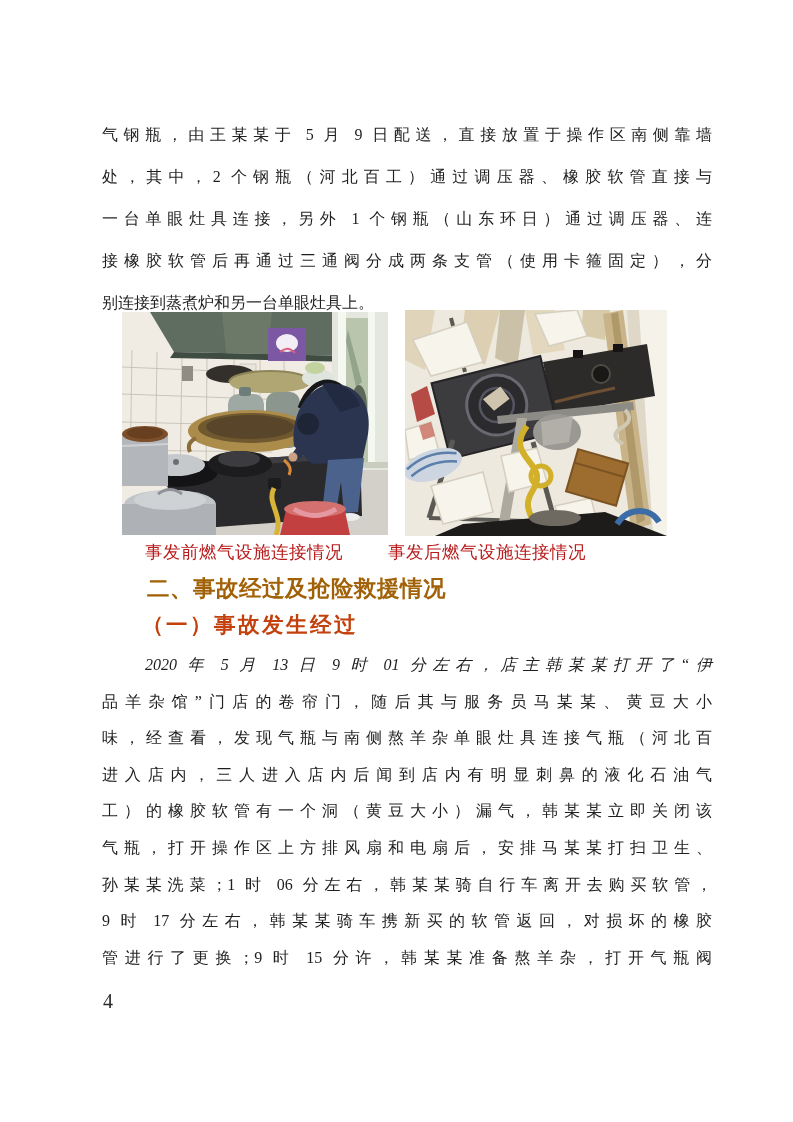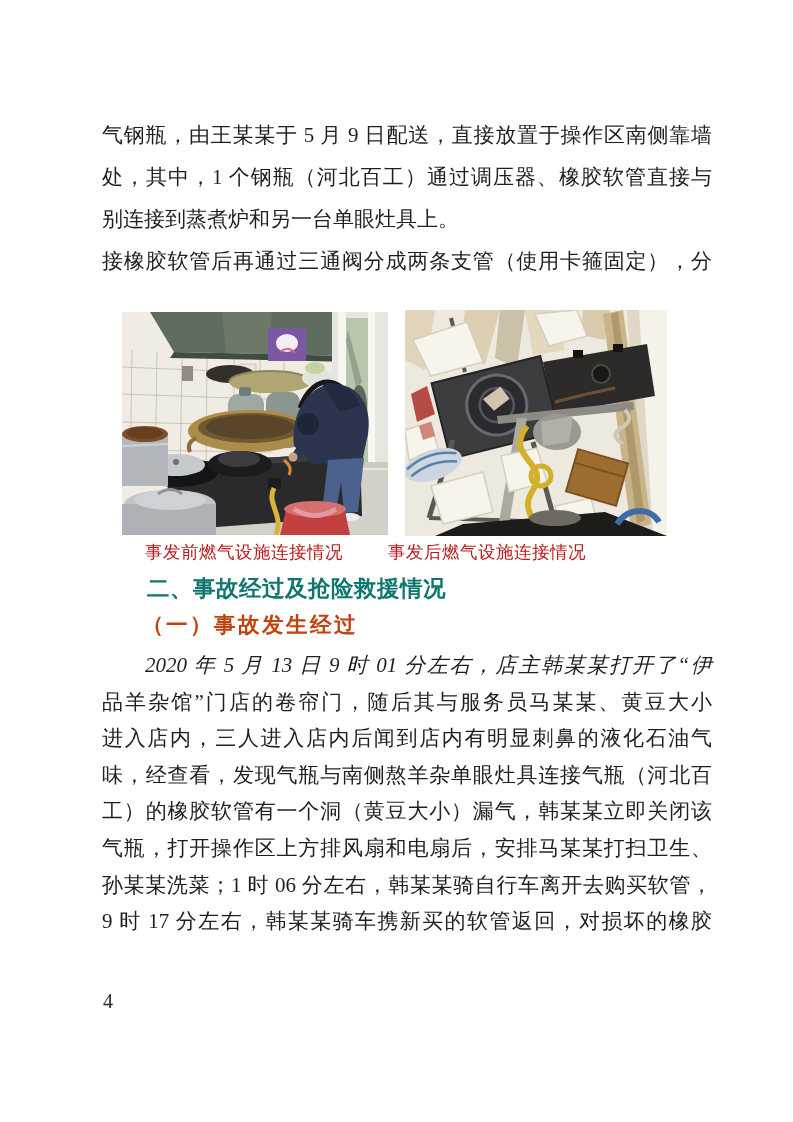--- a/index.html
+++ b/index.html
@@ -1,56 +1,57 @@
 <!DOCTYPE html>
 <html><head>
 <meta charset="utf-8">
 <style>
   html,body{margin:0;padding:0;}
   body{
     width:793px;height:1122px;background:#ffffff;position:relative;overflow:hidden;
     font-family:"Liberation Serif","DejaVu Serif",serif;color:#1f1f1f;
   }
   .page{position:absolute;inset:0;}
-  .para{position:absolute;left:102px;width:610px;font-size:21px;}
+  .para{position:absolute;left:102px;width:610px;font-size:16px;}
   .para1{top:114px;line-height:42px;}
   .para2{top:647px;line-height:36.6px;}
   .pline{text-align:justify;text-align-last:justify;white-space:nowrap;}
   .pline.last{text-align-last:left;}
   .pline.indent{text-indent:43px;font-style:italic;}
   .photo{position:absolute;overflow:hidden;background:#e8e4dc;}
   .photo-left{left:122px;top:312px;width:266px;height:223px;}
   .photo-right{left:405px;top:310px;width:262px;height:226px;}
   .caption{position:absolute;top:540px;font-size:17.5px;letter-spacing:0.5px;color:#b91c1c;}
   .caption-left{left:145px;}
   .caption-right{left:388px;}
   .heading{
     position:absolute;left:102px;top:573px;width:610px;margin:0;
     font-family:"Liberation Sans","DejaVu Sans",sans-serif;
     font-size:22.5px;font-weight:700;letter-spacing:0.5px;padding-left:45px;
-    line-height:31px;color:#0f766e;box-sizing:border-box;
+    line-height:31px;color:#a16207;box-sizing:border-box;
   }
   .subheading{
     position:absolute;left:102px;top:610px;width:610px;margin:0;
     font-size:21.5px;font-weight:700;letter-spacing:2.5px;padding-left:40px;
     line-height:30px;color:#c2410c;box-sizing:border-box;
   }
   .pageno{position:absolute;left:103px;top:990px;font-size:20px;color:#2a2a2a;}
   svg{display:block;}
 </style>
 </head>
 <body>
 
 <div class="page">
 
   <div class="para para1">
     <div class="pline">气钢瓶，由王某某于 5 月 9 日配送，直接放置于操作区南侧靠墙</div>
-    <div class="pline">处，其中，1 个钢瓶（河北百工）通过调压器、橡胶软管直接与</div>
+    <div class="pline">处，其中，2 个钢瓶（河北百工）通过调压器、橡胶软管直接与</div>
+    <div class="pline">一台单眼灶具连接，另外 1 个钢瓶（山东环日）通过调压器、连</div>
+    <div class="pline">接橡胶软管后再通过三通阀分成两条支管（使用卡箍固定），分</div>
     <div class="pline last">别连接到蒸煮炉和另一台单眼灶具上。</div>
-    <div class="pline">接橡胶软管后再通过三通阀分成两条支管（使用卡箍固定），分</div>
   </div>
 
   <div class="photo photo-left">
     <svg viewBox="0 0 266 223" width="266" height="223" preserveAspectRatio="none">
       <rect width="266" height="223" fill="#f0ece4"></rect>
       <polygon points="0,206 212,150 266,156 266,223 0,223" fill="#d3d0ca"></polygon>
       <line x1="60" y1="223" x2="150" y2="165" stroke="#bfbcb6" stroke-width="1"></line>
       <line x1="170" y1="223" x2="240" y2="158" stroke="#bfbcb6" stroke-width="1"></line>
 
       <g stroke="#b6b2a6" stroke-width="0.8" opacity="0.85">
@@ -253,23 +254,24 @@
 
   <div class="caption caption-left">事发前燃气设施连接情况</div>
   <div class="caption caption-right">事发后燃气设施连接情况</div>
 
   <h2 class="heading">二、事故经过及抢险救援情况</h2>
   <h3 class="subheading">（一）事故发生经过</h3>
 
   <div class="para para2">
     <div class="pline indent">2020 年 5 月 13 日 9 时 01 分左右，店主韩某某打开了“伊</div>
     <div class="pline">品羊杂馆”门店的卷帘门，随后其与服务员马某某、黄豆大小</div>
+    <div class="pline">味，经查看，发现气瓶与南侧熬羊杂单眼灶具连接气瓶（河北百</div>
     <div class="pline">进入店内，三人进入店内后闻到店内有明显刺鼻的液化石油气</div>
-    <div class="pline">味，经查看，发现气瓶与南侧熬羊杂单眼灶具连接气瓶（河北百</div>
     <div class="pline">工）的橡胶软管有一个洞（黄豆大小）漏气，韩某某立即关闭该</div>
     <div class="pline">气瓶，打开操作区上方排风扇和电扇后，安排马某某打扫卫生、</div>
     <div class="pline">孙某某洗菜；1 时 06 分左右，韩某某骑自行车离开去购买软管，</div>
     <div class="pline">9 时 17 分左右，韩某某骑车携新买的软管返回，对损坏的橡胶</div>
+    <div class="pline">管进行了更换；9 时 15 分许，韩某某准备熬羊杂，打开气瓶阀</div>
   </div>
 
   <div class="pageno">4</div>
 
 </div>
 
 </body></html>

